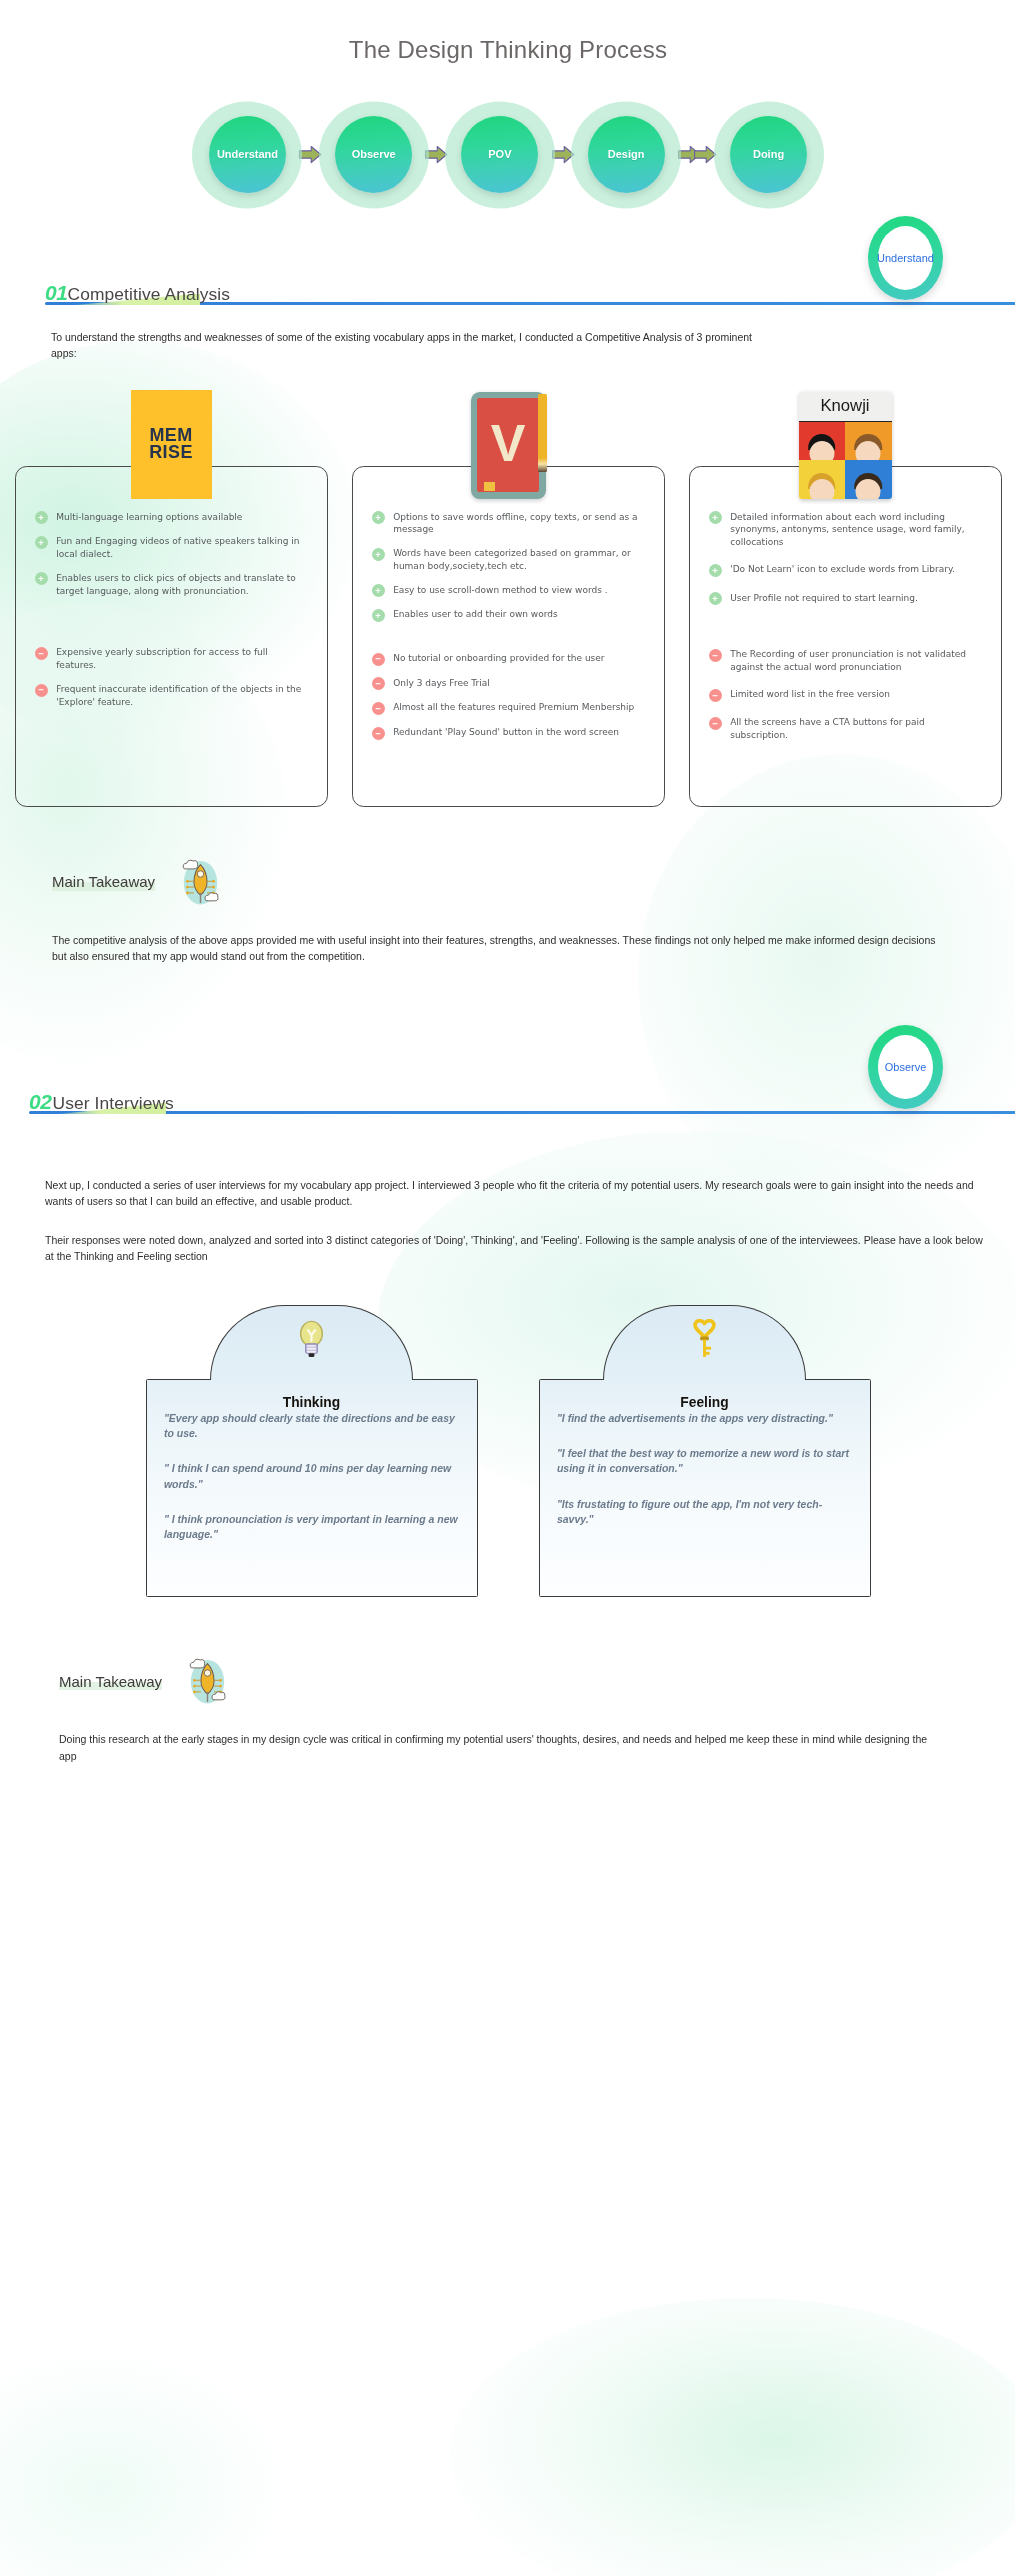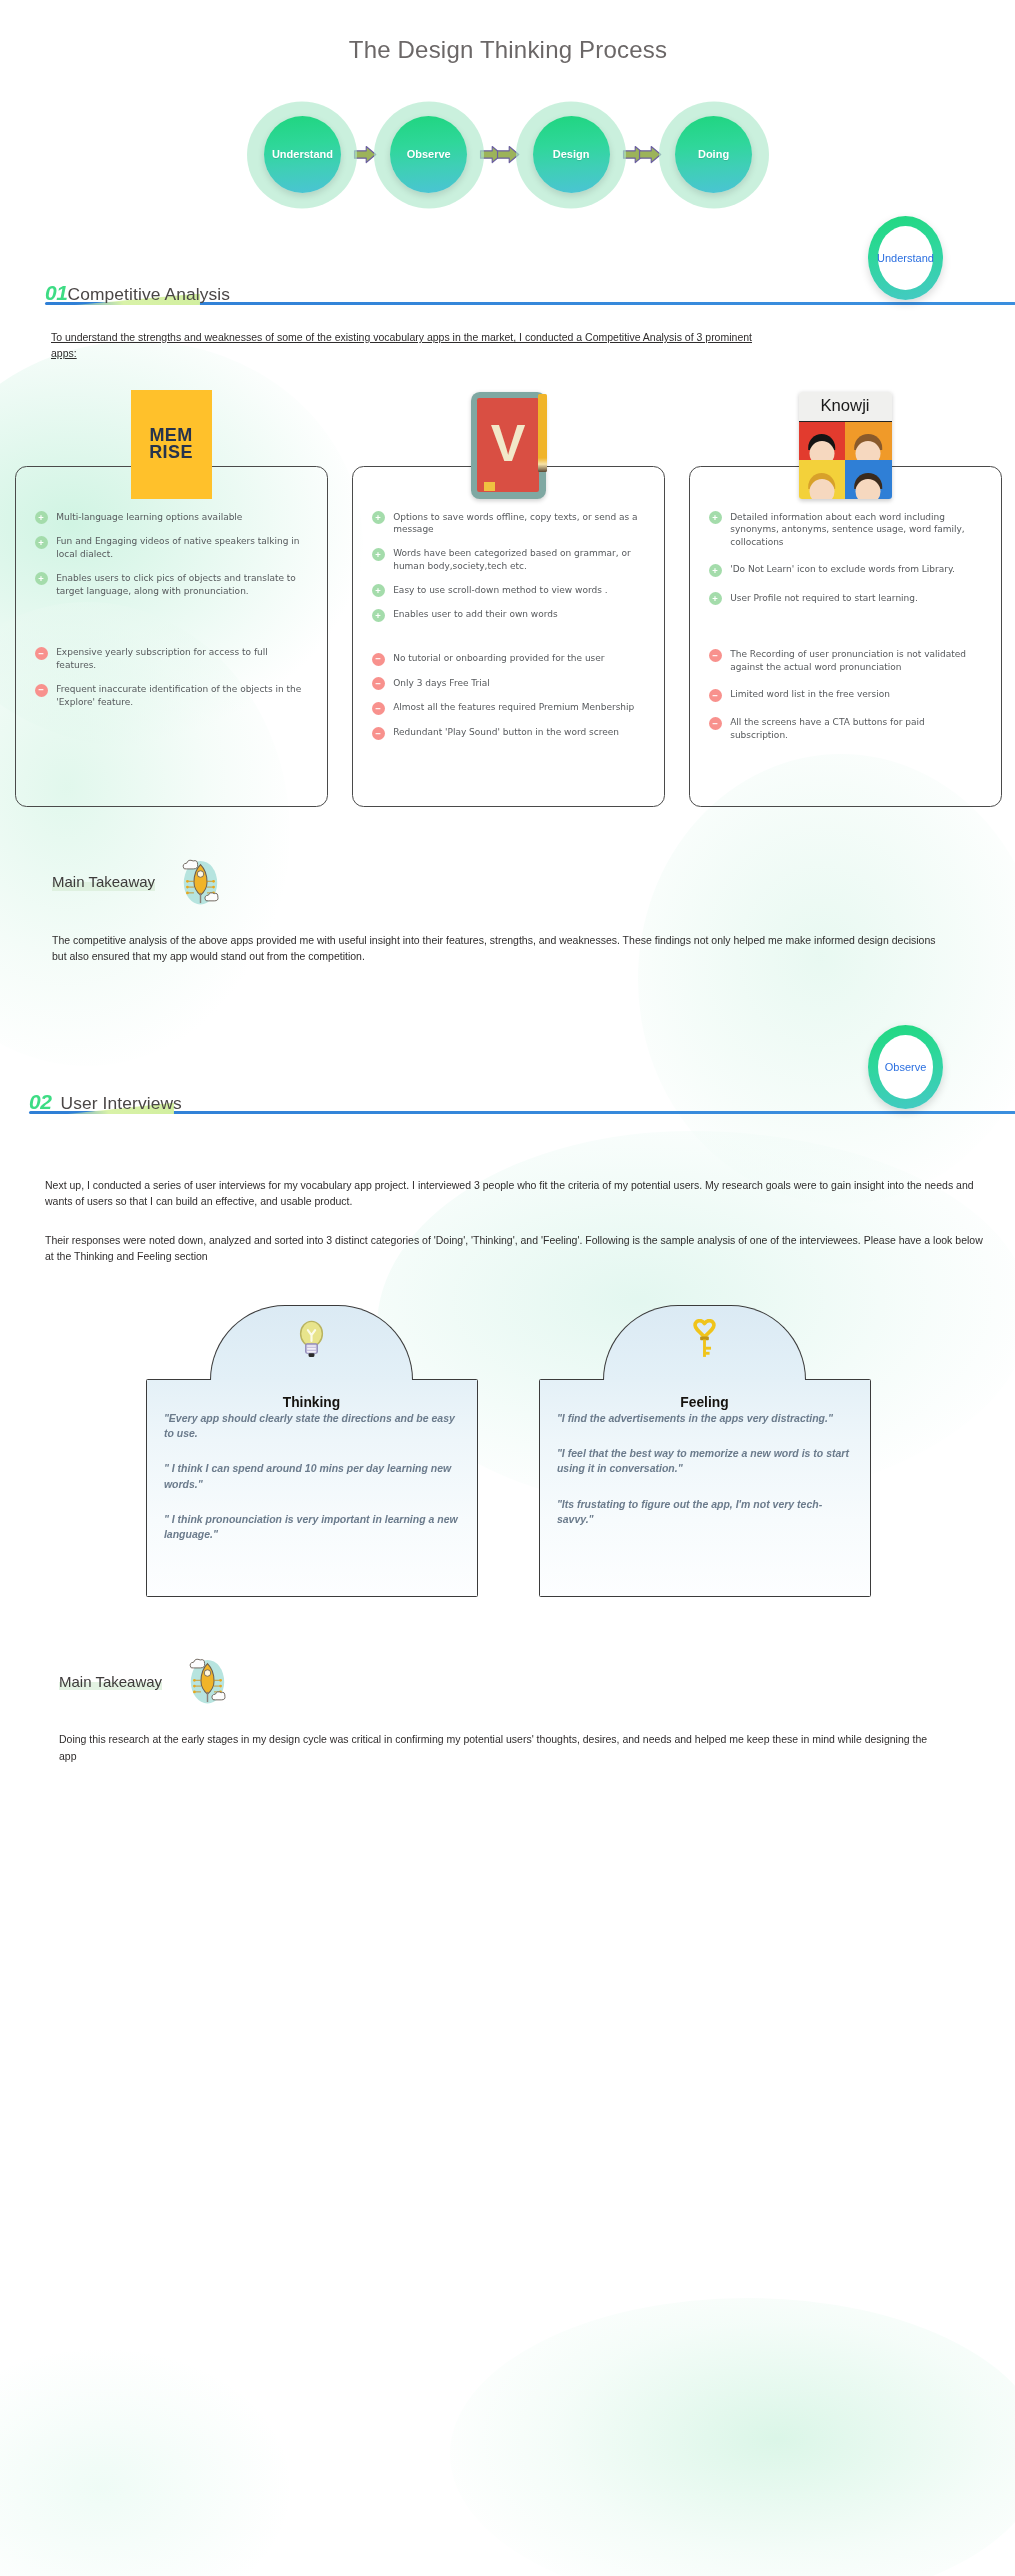--- a/index.html
+++ b/index.html
@@ -406,20 +406,26 @@
       <div class="stage-halo"></div>
       <div class="stage-circle">
         <span class="stage-label">Observe</span>
       </div>
     </div>
 
     <svg class="flow-arrow" viewBox="0 0 34 26">
       <path d="M2 8 h16 v-6 l13 11 -13 11 v-6 h-16 z" fill="#9cb35a" stroke="#6b5fa0" stroke-width="1.6" stroke-linejoin="round"></path>
     </svg>
 
+    <div class="stage-wrap">
+      <div class="stage-halo"></div>
+      <div class="stage-circle">
+        <span class="stage-label">POV</span>
+      </div>
+    </div>
 
     <svg class="flow-arrow" viewBox="0 0 34 26">
       <path d="M2 8 h16 v-6 l13 11 -13 11 v-6 h-16 z" fill="#9cb35a" stroke="#6b5fa0" stroke-width="1.6" stroke-linejoin="round"></path>
     </svg>
 
     <div class="stage-wrap">
       <div class="stage-halo"></div>
       <div class="stage-circle">
         <span class="stage-label">Design</span>
       </div>
@@ -452,21 +458,21 @@
         <span class="sec-title">Competitive Analysis</span>
       </span>
       <div class="sec-rule"></div>
       <div class="sec-badge">
         <div class="sec-badge-inner">
           <span class="sec-badge-label">Understand</span>
         </div>
       </div>
     </div>
 
-    <p class="body-p" style="margin:26px 0 0 51px; width:718px;text-decoration:underline;">To understand the strengths and weaknesses of some of the existing vocabulary apps in the market, I conducted a Competitive Analysis of 3 prominent apps:</p>
+    <p class="body-p" style="margin:26px 0 0 51px; width:718px;">To understand the strengths and weaknesses of some of the existing vocabulary apps in the market, I conducted a Competitive Analysis of 3 prominent apps:</p>
 
     <div class="apps-row" style="margin-top:39px;">
 
       <div class="app-col">
         <div class="app-name">Memrise</div>
         <div class="app-logo-holder">
           <div class="logo-memrise">
             <span>MEM</span>
             <span>RISE</span>
           </div>
@@ -627,21 +633,21 @@
         </svg>
       </span>
     </div>
 
     <p class="body-p" style="margin:23px 0 0 52px; width:885px;">The competitive analysis of the above apps provided me with useful insight into their features, strengths, and weaknesses. These findings not only helped me make informed design decisions but also ensured that my app would stand out from the competition.</p>
   </div>
 
   <div class="section" style="margin-top:109px;">
 
     <div class="sec-head" style="padding-left:29px;">
-      <span class="sec-num" style="margin-right:9px;">02</span>
+      <span class="sec-num" style="margin-right:1px;">02</span>
       <span class="sec-title-wrap">
         <span class="sec-hl" style="width:109px;"></span>
         <span class="sec-title">User  Interviews</span>
       </span>
       <div class="sec-rule" style="left:29px;"></div>
       <div class="sec-badge">
         <div class="sec-badge-inner">
           <span class="sec-badge-label">Observe</span>
         </div>
       </div>

